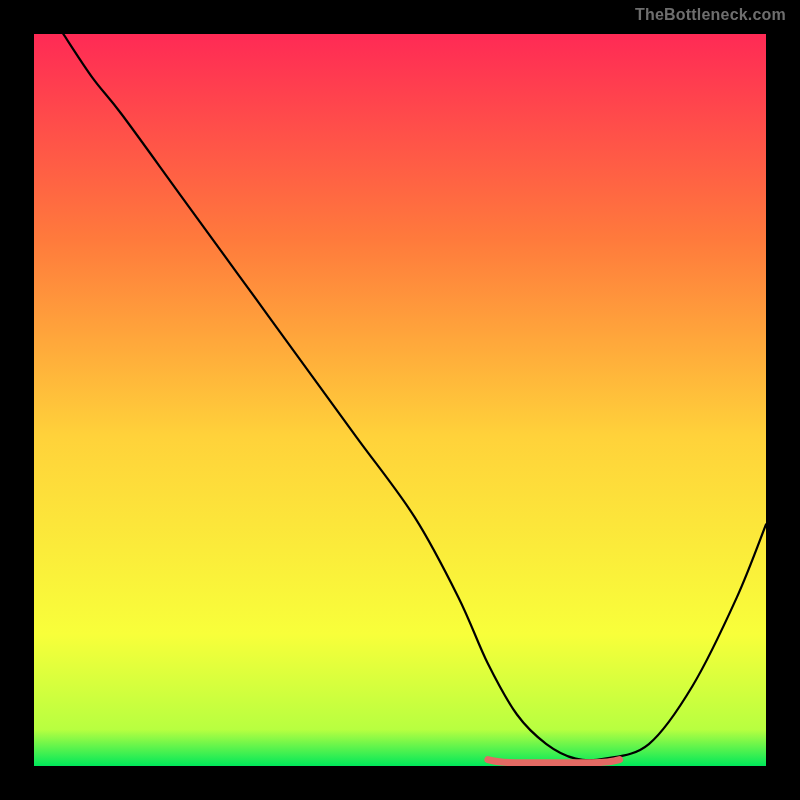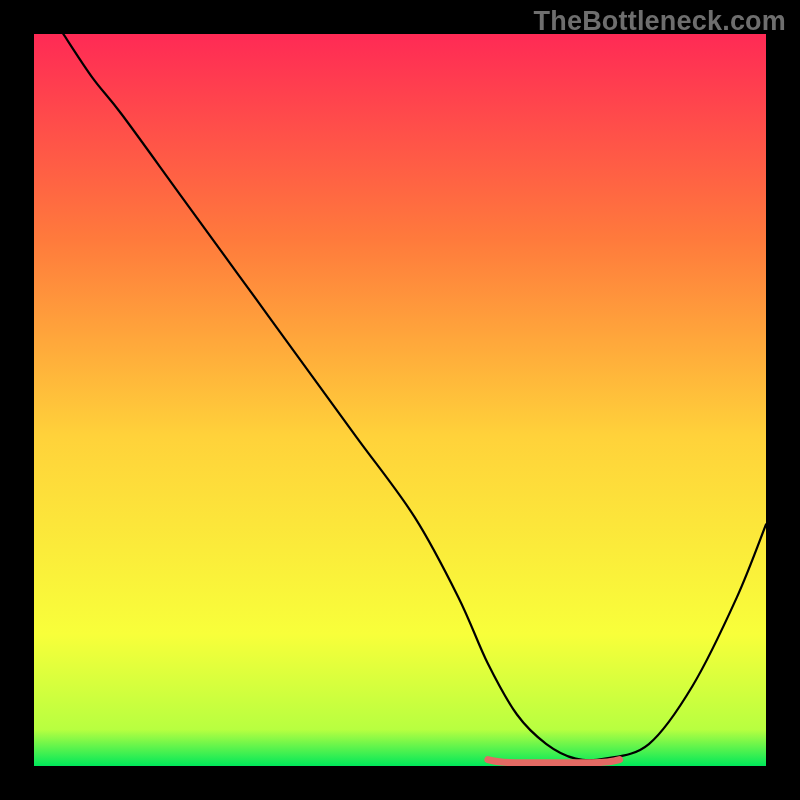--- a/index.html
+++ b/index.html
@@ -24,21 +24,21 @@
     left: 0;
     top: 0;
     width: 732px;
     height: 732px;
   }
   .watermark {
     position: absolute;
     top: 6px;
     right: 14px;
     color: #6e6e6e;
-    font-size: 27px;
+    font-size: 16px;
     font-weight: 600;
     letter-spacing: 0.2px;
     pointer-events: none;
   }
 </style>
 </head>
 <body>
 
 <div class="frame">
   <svg class="plot" viewBox="0 0 732 732" preserveAspectRatio="none">

